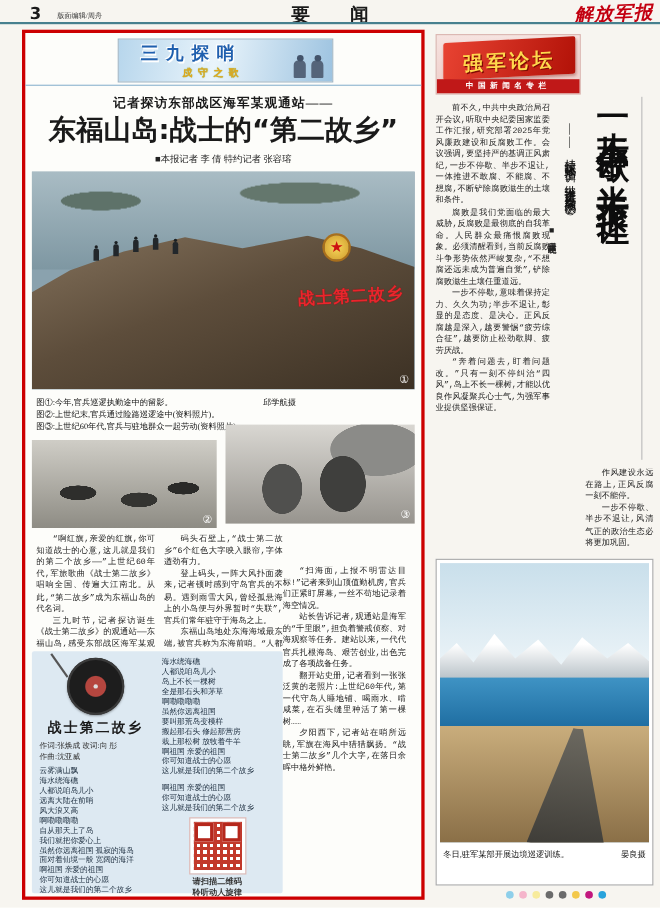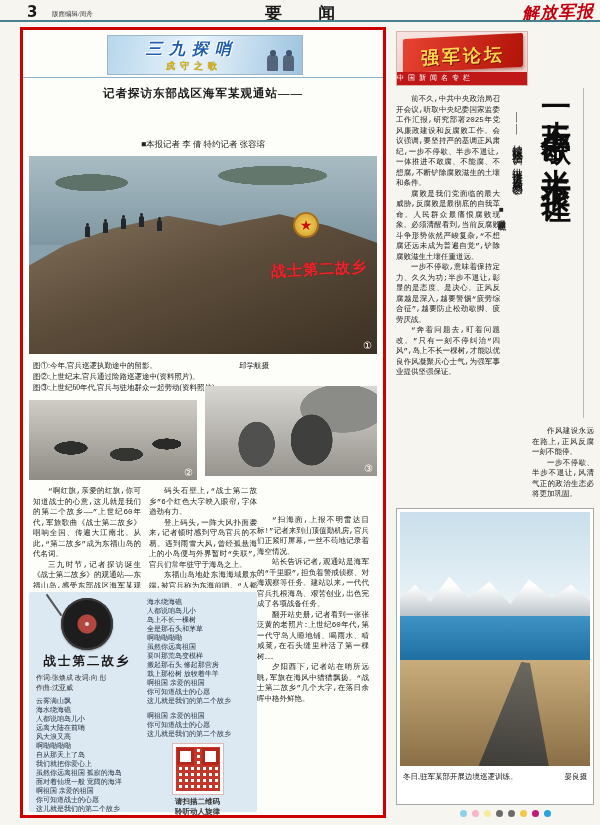--- a/index.html
+++ b/index.html
@@ -18,22 +18,22 @@
   .section { position:absolute; left:0; right:0; top:2px; text-align:center; font-size:17px; font-weight:bold; letter-spacing:16px; text-indent:16px; }
   .dateline { position:absolute; right:88px; top:9px; font-size:7px; letter-spacing:1px; color:#222;margin-top:30px; }
   .masthead { position:absolute; right:6px; top:1px; font-size:17px; font-weight:bold; font-style:italic; color:#c30010; letter-spacing:1px; transform:rotate(-2deg); }
 
   
   .mainbox { position:absolute; left:20px; top:27px; width:366px; height:791px; border:3px solid #cc0001; background:#fdfdfa; }
   .mainbox > * { position:absolute; }
 
   .banner { left:84px; top:5px; width:196px; height:40px; border:1px solid #9fb6c6; overflow:hidden;
     background:linear-gradient(100deg,#b7d6ec 0%,#e9f4fb 45%,#9dc3e0 100%); }
-  .banner-title { position:absolute; left:38px; top:3px; font-size:16px; font-weight:bold; letter-spacing:7px;
-    color:#1f5fae; font-family:"DejaVu Sans",sans-serif; text-shadow:0 0 2px #fff,1px 1px 0 #fff,-1px -1px 0 #fff;font-style:italic; }
+  .banner-title { position:absolute; left:20px; top:3px; font-size:16px; font-weight:bold; letter-spacing:7px;
+    color:#1f5fae; font-family:"DejaVu Sans",sans-serif; text-shadow:0 0 2px #fff,1px 1px 0 #fff,-1px -1px 0 #fff; }
   .banner-sub { position:absolute; left:58px; top:24px; font-size:9px; font-weight:bold; letter-spacing:5px; color:#e3a81c; text-shadow:0 0 1px #7a4; }
   .sol { position:absolute; width:11px; height:16px; background:#54647a; border-radius:4px 4px 1px 1px; bottom:3px; }
   .sol::before { content:""; position:absolute; left:2.5px; top:-5px; width:6px; height:6px; border-radius:50%; background:#43536a; }
   .blueline { left:0; top:47px; width:360px; height:1px; background:#8cb4cf; }
 
   .kicker { left:0; top:56px; width:360px; text-align:center; font-size:11.5px; font-weight:bold; letter-spacing:1px; }
   .headline { left:0; top:71px; width:360px; text-align:center; font-size:25px; font-weight:bold; font-family:"DejaVu Sans","Liberation Sans",sans-serif; }
   .byline { left:0; top:109px; width:360px; text-align:center; font-size:8.5px; color:#222; }
 
   
@@ -101,21 +101,21 @@
   .qr-cap { text-align:center; font-size:7.5px; font-weight:bold; line-height:10px; color:#333; }
 
   
   .fbanner { position:absolute; left:396px; top:31px; width:132px; height:55px; overflow:hidden;
     background:linear-gradient(#f6e3e0,#efcdc8); border:1px solid #d9b2ad; }
   .flag { position:absolute; left:6px; top:4px; width:120px; height:34px; transform:skewY(-3deg);
     background:linear-gradient(105deg,#e84332,#b21208); border-radius:2px; box-shadow:1px 2px 3px rgba(120,20,10,.4); }
   .flag-title { position:absolute; left:0; right:0; top:8px; text-align:center; font-size:18px; font-weight:bold;
     letter-spacing:3px; color:#ffd84d; font-family:"DejaVu Sans",sans-serif; text-shadow:1px 1px 0 #7d0b02; }
   .fstrip { position:absolute; left:0; right:0; bottom:0; height:13px; background:#c01818; color:#fff;
-    font-size:7px; letter-spacing:4px; line-height:13px; }
+    font-size:7px; letter-spacing:4px; text-align:center; line-height:13px;font-weight:bold; }
   .fcol1 { position:absolute; left:396px; top:94px; width:104px; height:412px; }
   .fcol2 { position:absolute; left:532px; top:426px; width:62px; height:80px; }
   .vsub { position:absolute; left:510px; top:112px; height:300px; writing-mode:vertical-rl;
     font-size:10.5px; letter-spacing:1.5px; color:#111; }
   .vauth { position:absolute; left:495px; top:205px; height:140px; writing-mode:vertical-rl; font-size:8px; color:#222; }
   .vtitle { position:absolute; left:535px; top:90px; height:336px; writing-mode:vertical-rl;
     font-size:30px; font-weight:bold; letter-spacing:6px; font-family:"DejaVu Sans","Liberation Sans",sans-serif; color:#0d0d0d; }
   .vtitle span { display:inline; }
   .vtitle .part2 { padding-top:24px; }
   .vrule { position:absolute; left:583px; top:88px; width:1px; height:330px; background:#b9b9b9; }
@@ -155,20 +155,21 @@
 
   <div class="banner">
     <span class="banner-title">三九探哨</span>
     <span class="banner-sub">戍守之歌</span>
     <span class="sol" style="right:24px;"></span>
     <span class="sol" style="right:8px;"></span>
   </div>
   <div class="blueline"></div>
 
   <div class="kicker">记者探访东部战区海军某观通站——</div>
+  <div class="headline">东福山岛:战士的“第二故乡”</div>
   <div class="byline">■本报记者 李 倩 特约记者 张容瑢</div>
 
   <div class="photo1">
     <div class="sea"></div>
     <div class="rock"></div>
     <span class="psol" style="left:56px;top:70px;"></span>
     <span class="psol" style="left:74px;top:66px;"></span>
     <span class="psol" style="left:92px;top:62px;"></span>
     <span class="psol" style="left:110px;top:60px;"></span>
     <span class="psol" style="left:128px;top:64px;"></span>

